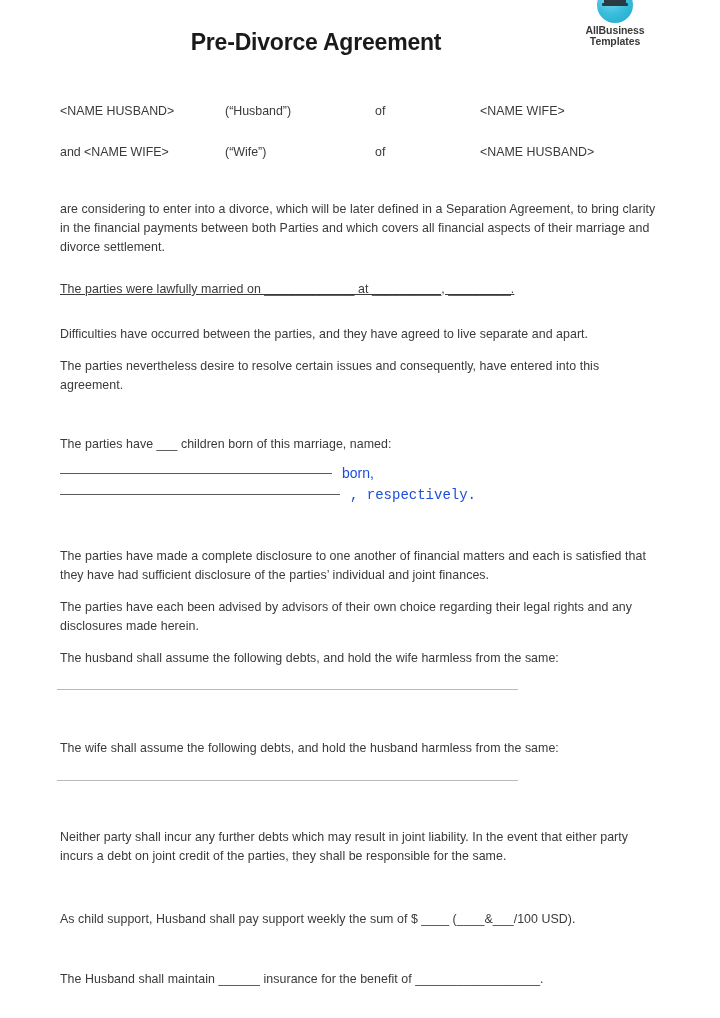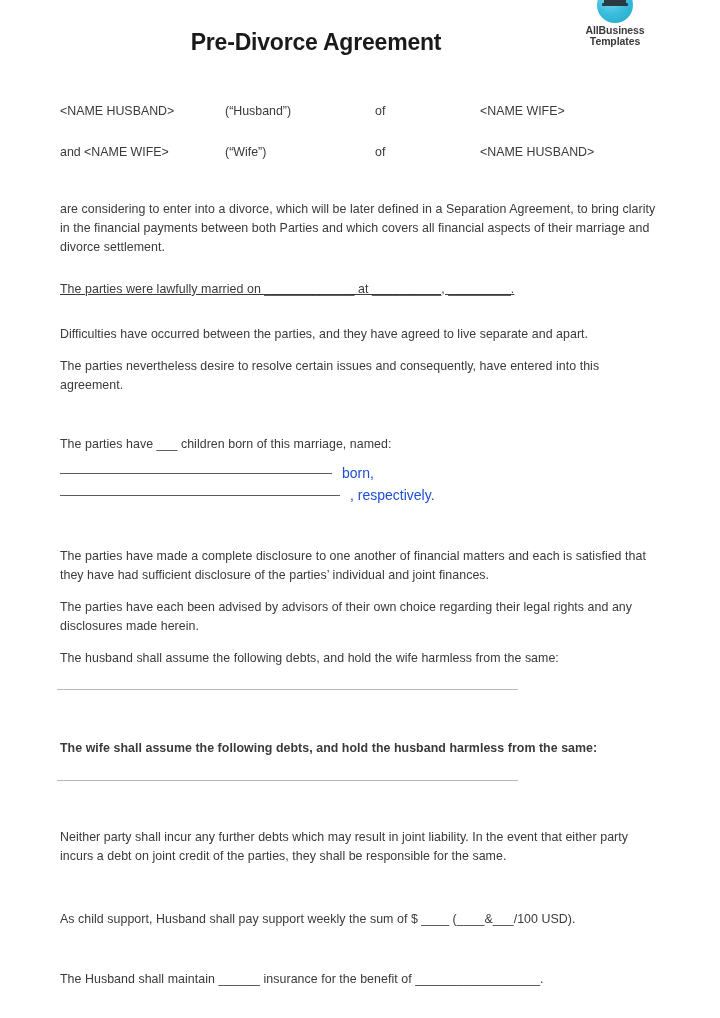--- a/index.html
+++ b/index.html
@@ -171,33 +171,33 @@
   <div class="tx p-wide" style="top:325px;">Difficulties have occurred between the parties, and they have agreed to live separate and apart.</div>
 
   <div class="tx p-wide" style="top:357px;">The parties nevertheless desire to resolve certain issues and consequently, have entered into this agreement.</div>
 
   <div class="tx p-wide" style="top:435px;">The parties have ___ children born of this marriage, named:</div>
 
   <div class="child-line" style="top:465px;">
     <span class="ul ul-a"></span><span class="tail">born,</span>
   </div>
 
-  <div class="child-line" style="top:487px;">
+  <div class="child-line" style="top:487px;font-family:Liberation Mono, monospace;">
     <span class="ul ul-b"></span><span class="tail">,  respectively.</span>
   </div>
 
   <div class="tx p-wide" style="top:547px;">The parties have made a complete disclosure to one another of financial matters and each is satisfied that they have had sufficient disclosure of the parties’ individual and joint finances.</div>
 
   <div class="tx p-wide" style="top:598px;">The parties have each been advised by advisors of their own choice regarding their legal rights and any disclosures made herein.</div>
 
   <div class="tx p-wide" style="top:649px;">The husband shall assume the following debts, and hold the wife harmless from the same:</div>
 
   <div class="rule" style="top:689px;"></div>
 
-  <div class="tx p-wide" style="top:739px;font-weight:bold;">The wife shall assume the following debts, and hold the husband harmless from the same:</div>
+  <div class="tx p-wide" style="top:739px;">The wife shall assume the following debts, and hold the husband harmless from the same:</div>
 
   <div class="rule" style="top:780px;"></div>
 
   <div class="tx p-wide" style="top:828px;">Neither party shall incur any further debts which may result in joint liability. In the event that either party incurs a debt on joint credit of the parties, they shall be responsible for the same.</div>
 
   <div class="tx p-wide" style="top:910px;">As child support, Husband shall pay support weekly the sum of $ ____ (____&amp;___/100 USD).</div>
 
   <div class="tx p-wide" style="top:970px;">The Husband shall maintain ______ insurance for the benefit of __________________.</div>
 
 </div>

